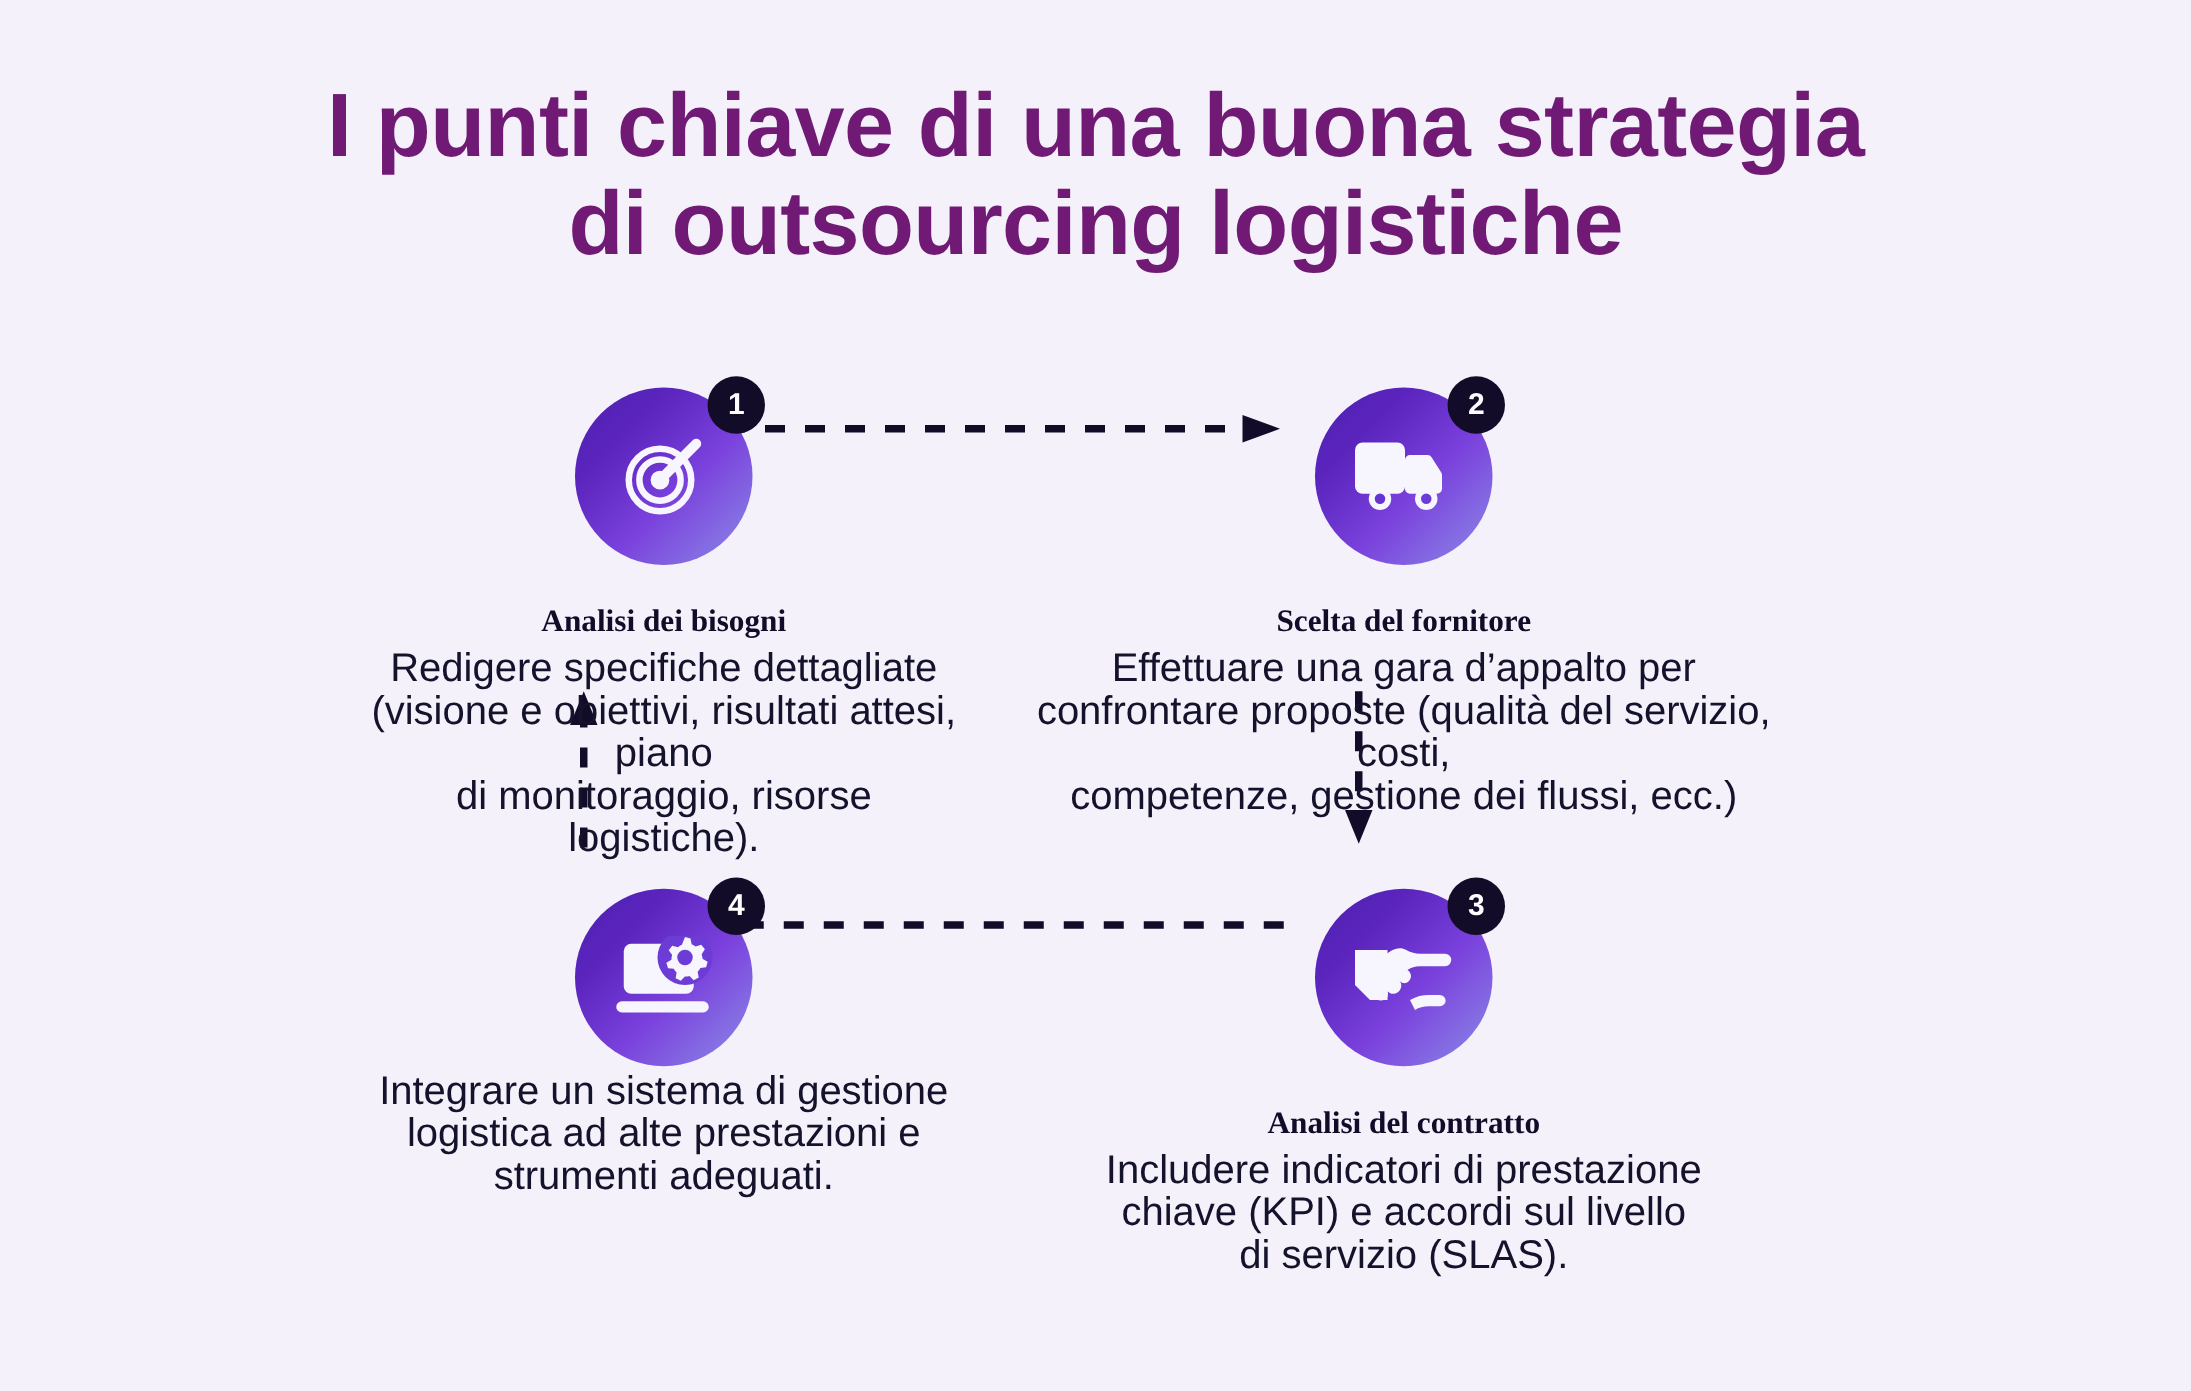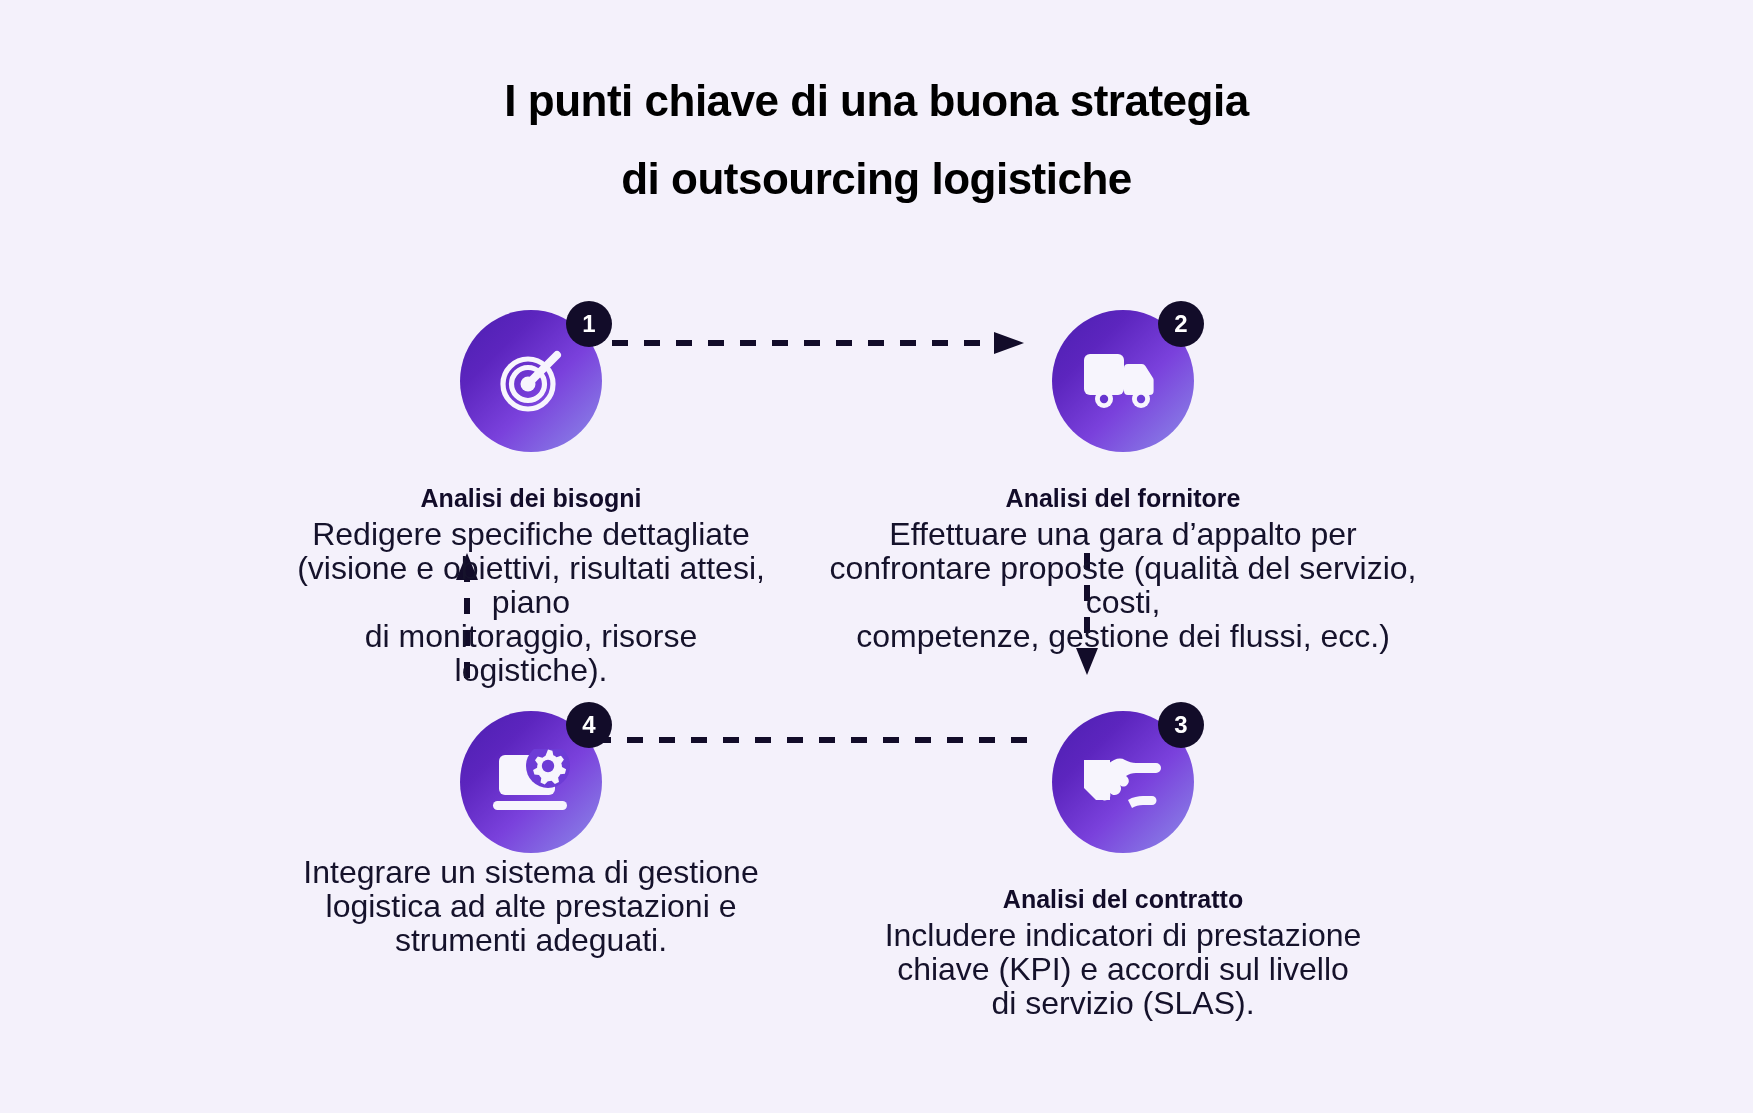--- a/index.html
+++ b/index.html
@@ -24,24 +24,24 @@
   
   .title-wrap {
     position: absolute;
     top: 62px;
     left: 0;
     width: 1753px;
     text-align: center;
   }
   .title-line {
     display: block;
-    font-size: 44px;
+    font-size: 72px;
     line-height: 78px;
     font-weight: 700;
-    color: #000000;
+    color: #701a75;
     letter-spacing: -0.5px;
   }
 
   
   .node {
     position: absolute;
     width: 420px;
     text-align: center;
   }
   .node-n1 { left: 321px; top: 310px; }
@@ -82,20 +82,21 @@
     justify-content: center;
     line-height: 1;
   }
 
   .node-title {
     margin-top: 29px;
     font-size: 25px;
     font-weight: 700;
     color: #120c29;
     line-height: 34px;
+    font-family: Liberation Serif, serif;
   }
   .node-body {
     margin-top: 2px;
     font-size: 32px;
     font-weight: 400;
     color: #15122b;
     line-height: 34px;
     white-space: pre-line;
   }
   .node-n2 .node-body,
@@ -185,21 +186,21 @@
               <circle cx="20" cy="49" r="9"></circle>
               <circle cx="57" cy="49" r="9"></circle>
             </g>
             <circle cx="20" cy="49" r="4.2" fill="#6634cf"></circle>
             <circle cx="57" cy="49" r="4.2" fill="#6d3cd6"></circle>
           </svg>
         </span>
       </div>
       <div class="badge">2</div>
     </div>
-    <div class="node-title">Analisi del fornitore</div>
+    <div class="node-title">Scelta del fornitore</div>
     <div class="node-body">Effettuare una gara d’appalto per
 confrontare proposte (qualità del servizio, costi,
 competenze, gestione dei flussi, ecc.)</div>
   </div>
 
   <div class="node node-n3">
     <div class="circle-holder">
       <div class="circle">
         <span>
           <svg width="82" height="64" viewBox="0 0 82 64">

